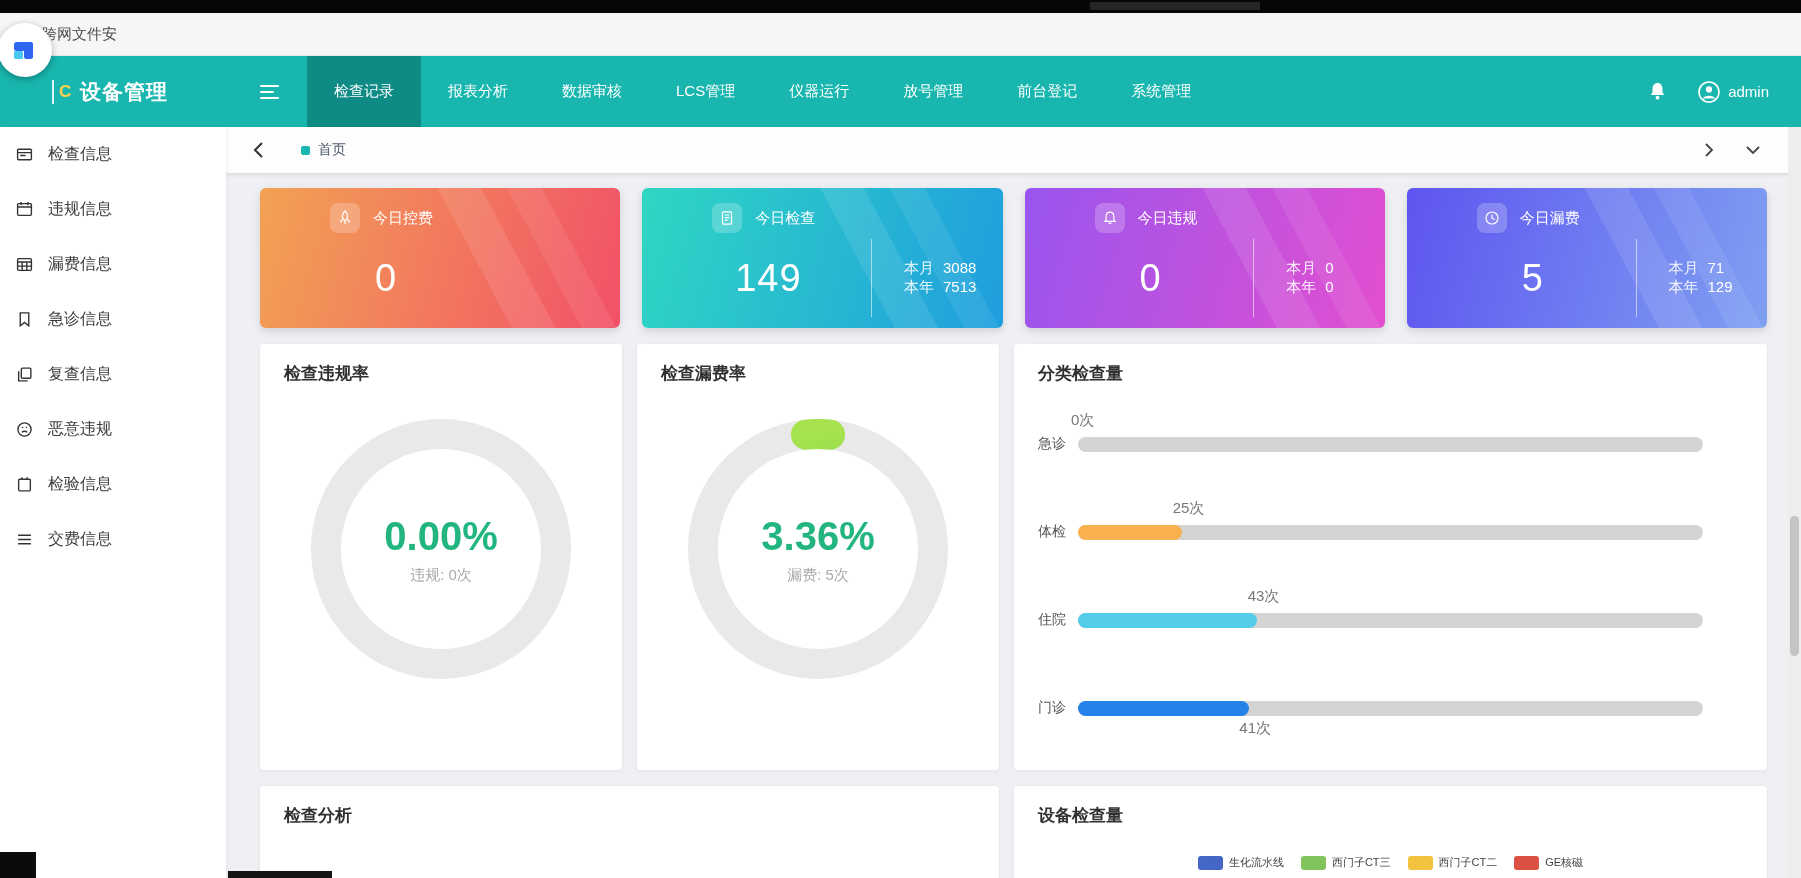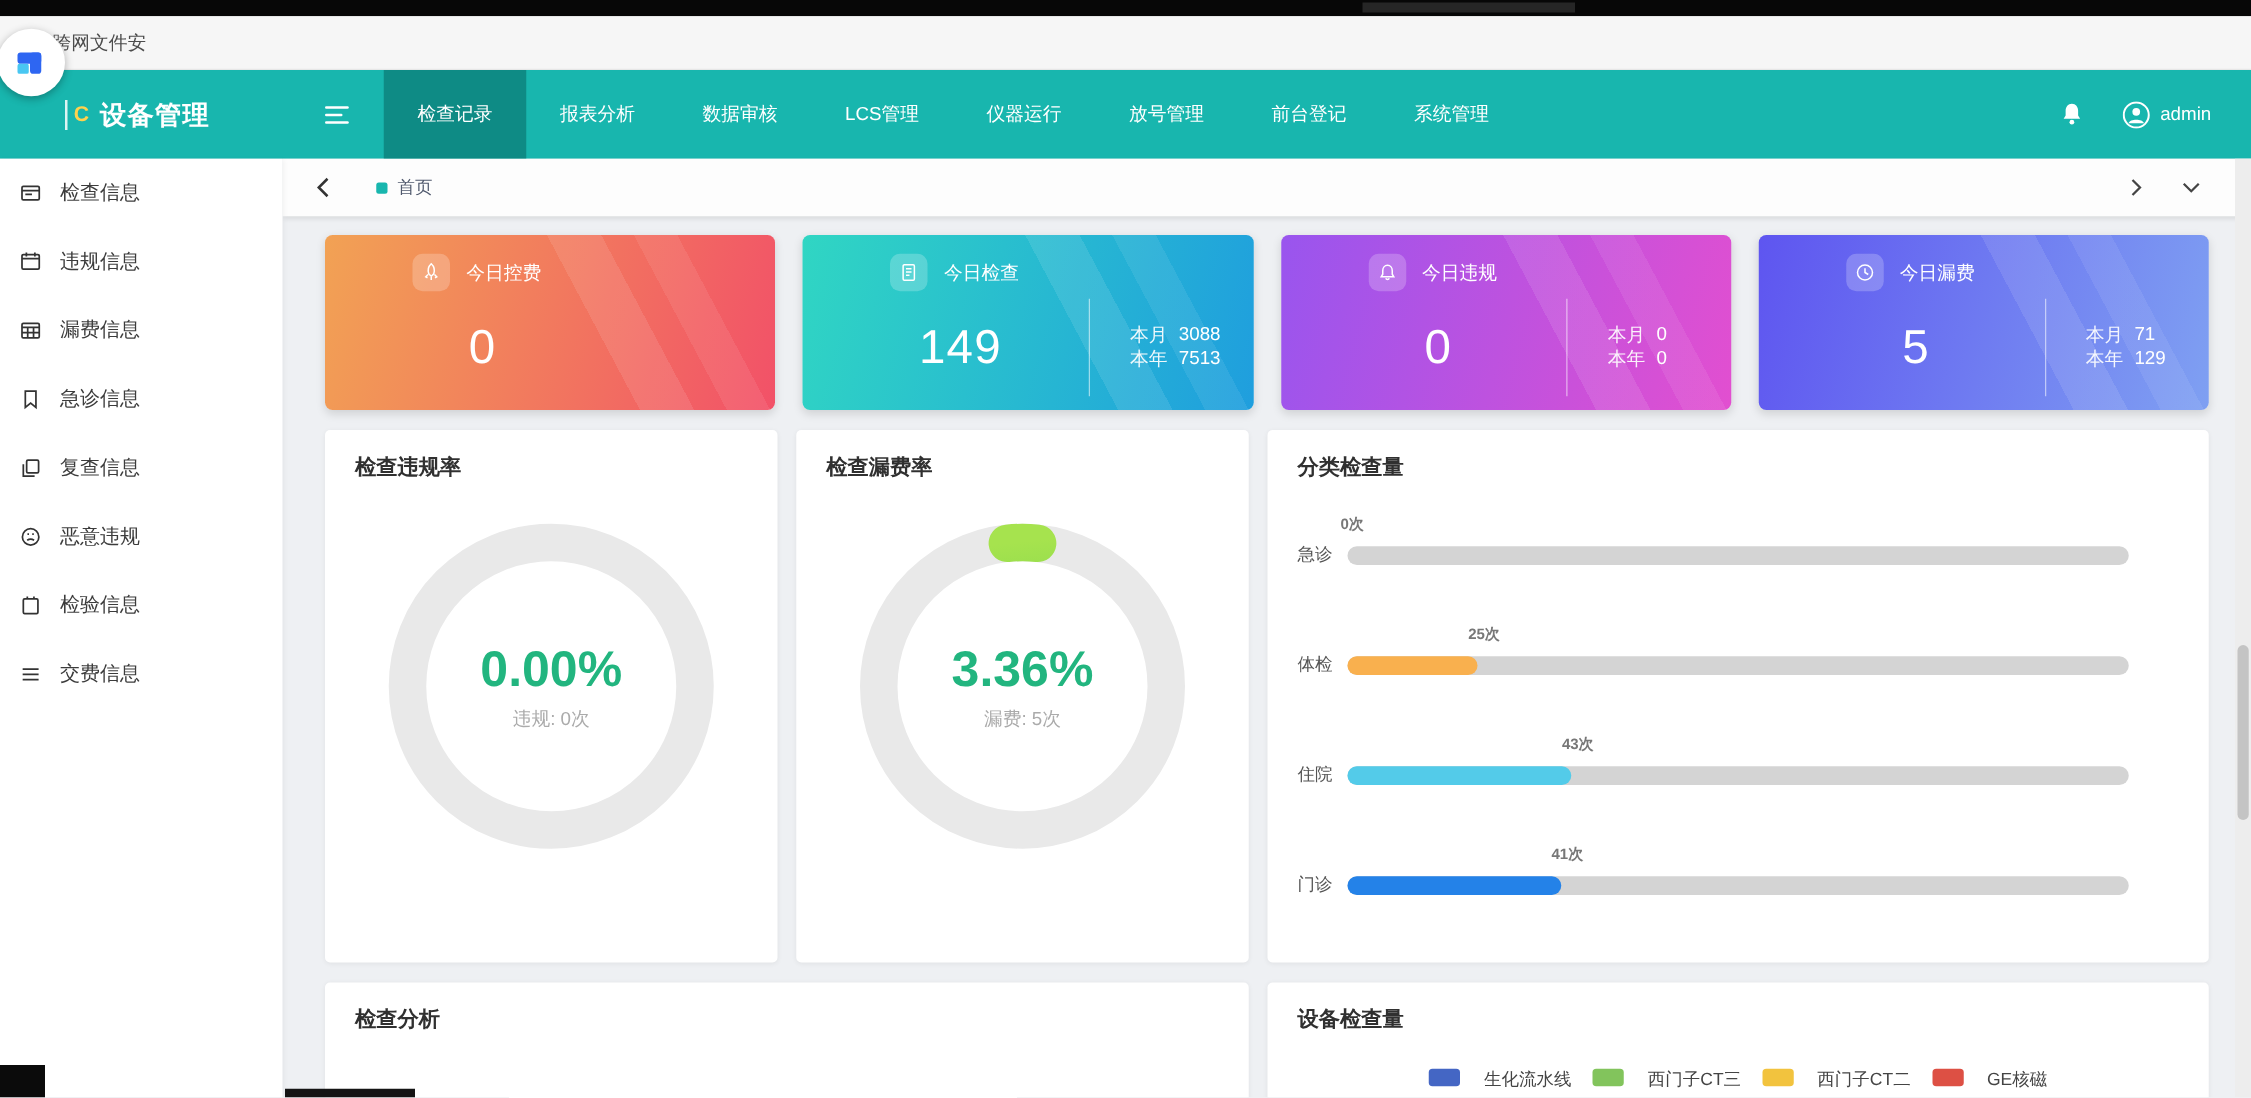--- a/index.html
+++ b/index.html
@@ -67,32 +67,32 @@
   .bars-panel { flex:753 1 0; }
 
   .donut-wrap { position:relative; width:276px; height:276px; margin:26px auto 0; }
   .donut-center { position:absolute; inset:0; display:flex; flex-direction:column; align-items:center; justify-content:center; gap:7px; }
   .pct { font-size:40px; font-weight:bold; color:#22b57f; }
   .pct-sub { font-size:15px; color:#ababab; }
 
   .bars-area { padding:26px 64px 0 22px; }
   .bar-row { margin-bottom:46px; }
   .bar-value-line { margin-left:42px; position:relative; height:16px; margin-bottom:8px; }
-  .bar-value { position:absolute; transform:translateX(-30%); font-size:12px; color:#777; white-space:nowrap;font-weight:bold; }
+  .bar-value { position:absolute; transform:translateX(-30%); font-size:15px; color:#777; white-space:nowrap; }
   .bar-line { display:flex; align-items:center; gap:12px; }
   .bar-label { width:30px; font-size:14px; color:#555; text-align:right; white-space:nowrap; }
   .bar-track { flex:1; height:15px; background:#d4d4d4; border-radius:8px; position:relative; }
   .bar-fill { height:15px; border-radius:8px; width:0; }
 
   
   .bottom-row { display:flex; gap:15px; margin-top:16px; height:240px; }
   .analysis-panel { flex:739 1 0; }
   .device-panel { flex:753 1 0; }
   .legend { display:flex; justify-content:center; gap:17px; margin-top:28px; }
-  .legend-item { display:flex; align-items:flex-start; gap:19px; font-size:14px; color:#444; cursor:pointer; }
+  .legend-item { display:flex; align-items:flex-end; gap:6px; font-size:11px; color:#444; cursor:pointer; }
   .swatch { width:25px; height:14px; border-radius:3px; background:#999; }
 
   
   .scrollbar { position:absolute; right:0; top:127px; bottom:0; width:13px; background:#ededed; z-index:45; }
   .scroll-thumb { position:absolute; left:2px; top:389px; width:9px; height:140px; border-radius:5px; background:#c4c4c4; cursor:pointer; }
   .corner-block { position:absolute; left:0; bottom:0; width:36px; height:26px; background:#0b0b0b; z-index:55; }
   .bottom-line { position:absolute; left:228px; bottom:0; width:104px; height:7px; background:#141414; z-index:55; }
 
   svg { display:block; }
 </style>
@@ -420,21 +420,21 @@
                 </div>
               <div class="bar-line">
                 <span class="bar-label">住院</span>
                 <div class="bar-track">
                     <div class="bar-fill" style="width: 28.6667%; background: rgb(83, 203, 233);"></div>
                   </div>
               </div>
             </div>
             <div class="bar-row">
               <div class="bar-value-line">
-                  <span class="bar-value" style="left: 27.3333%;">41次</span>
+                  <span class="bar-value" style="left: 27.3333%; margin-top: 44px;">41次</span>
                 </div>
               <div class="bar-line">
                 <span class="bar-label">门诊</span>
                 <div class="bar-track">
                     <div class="bar-fill" style="width: 27.3333%; background: rgb(36, 130, 232);"></div>
                   </div>
               </div>
             </div>
           </div>
         </div>

